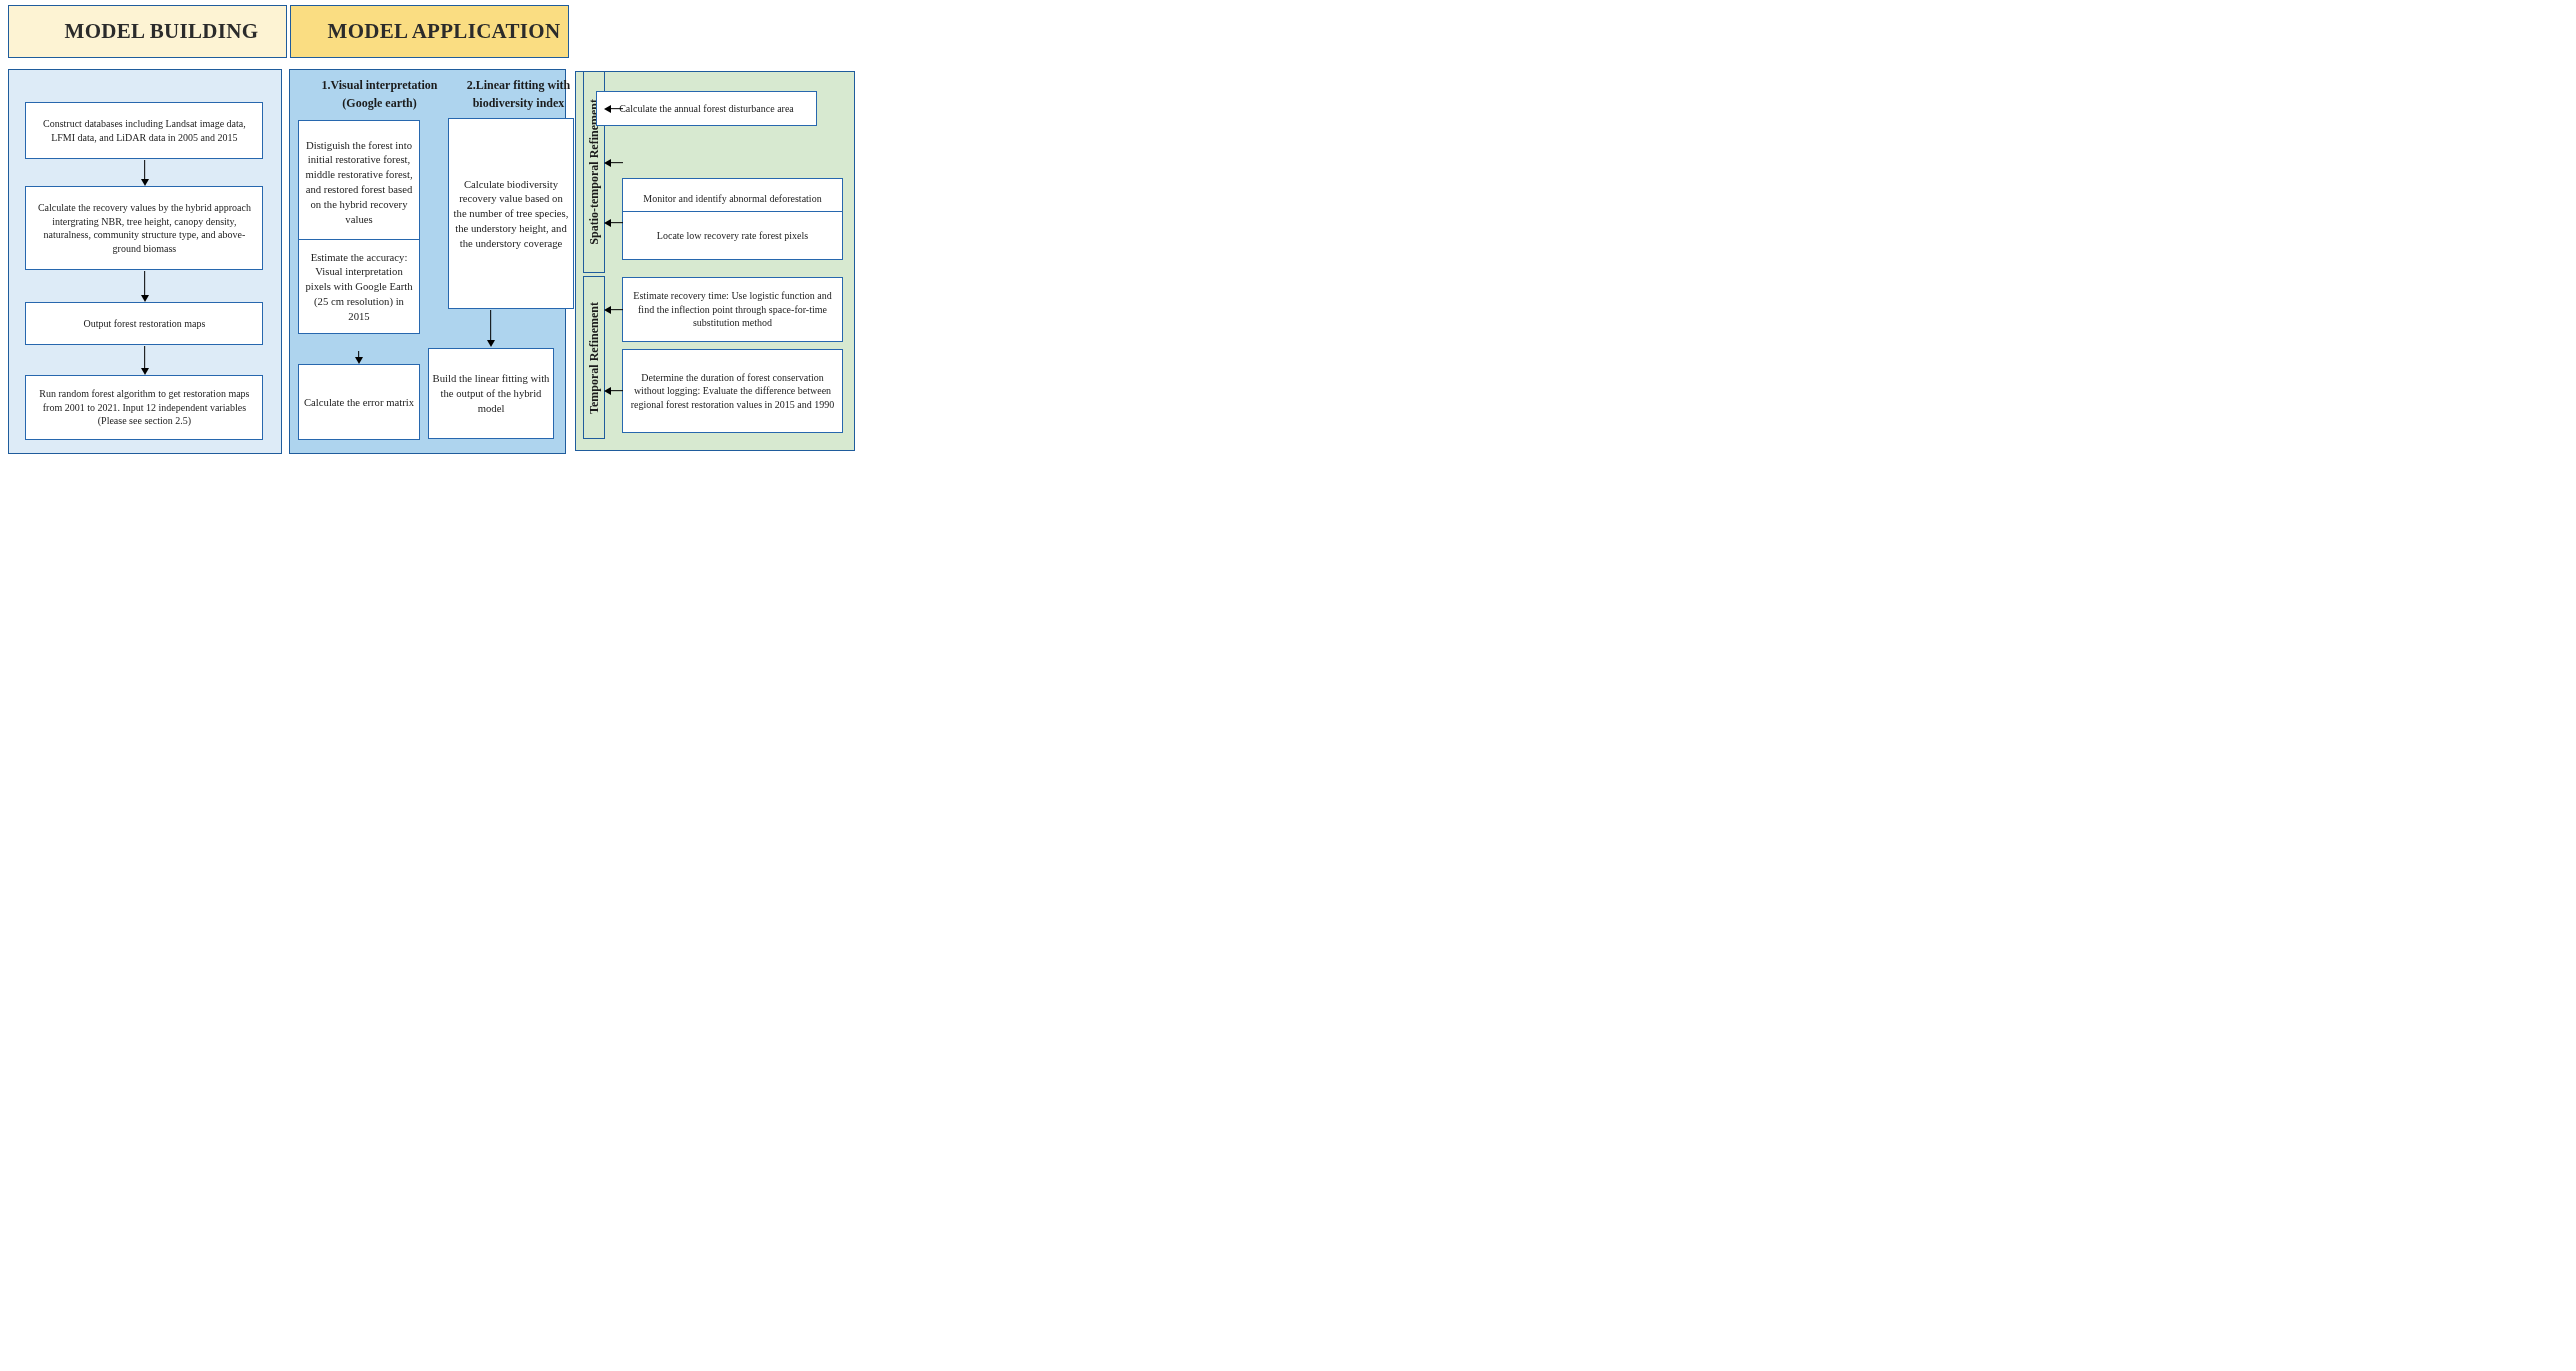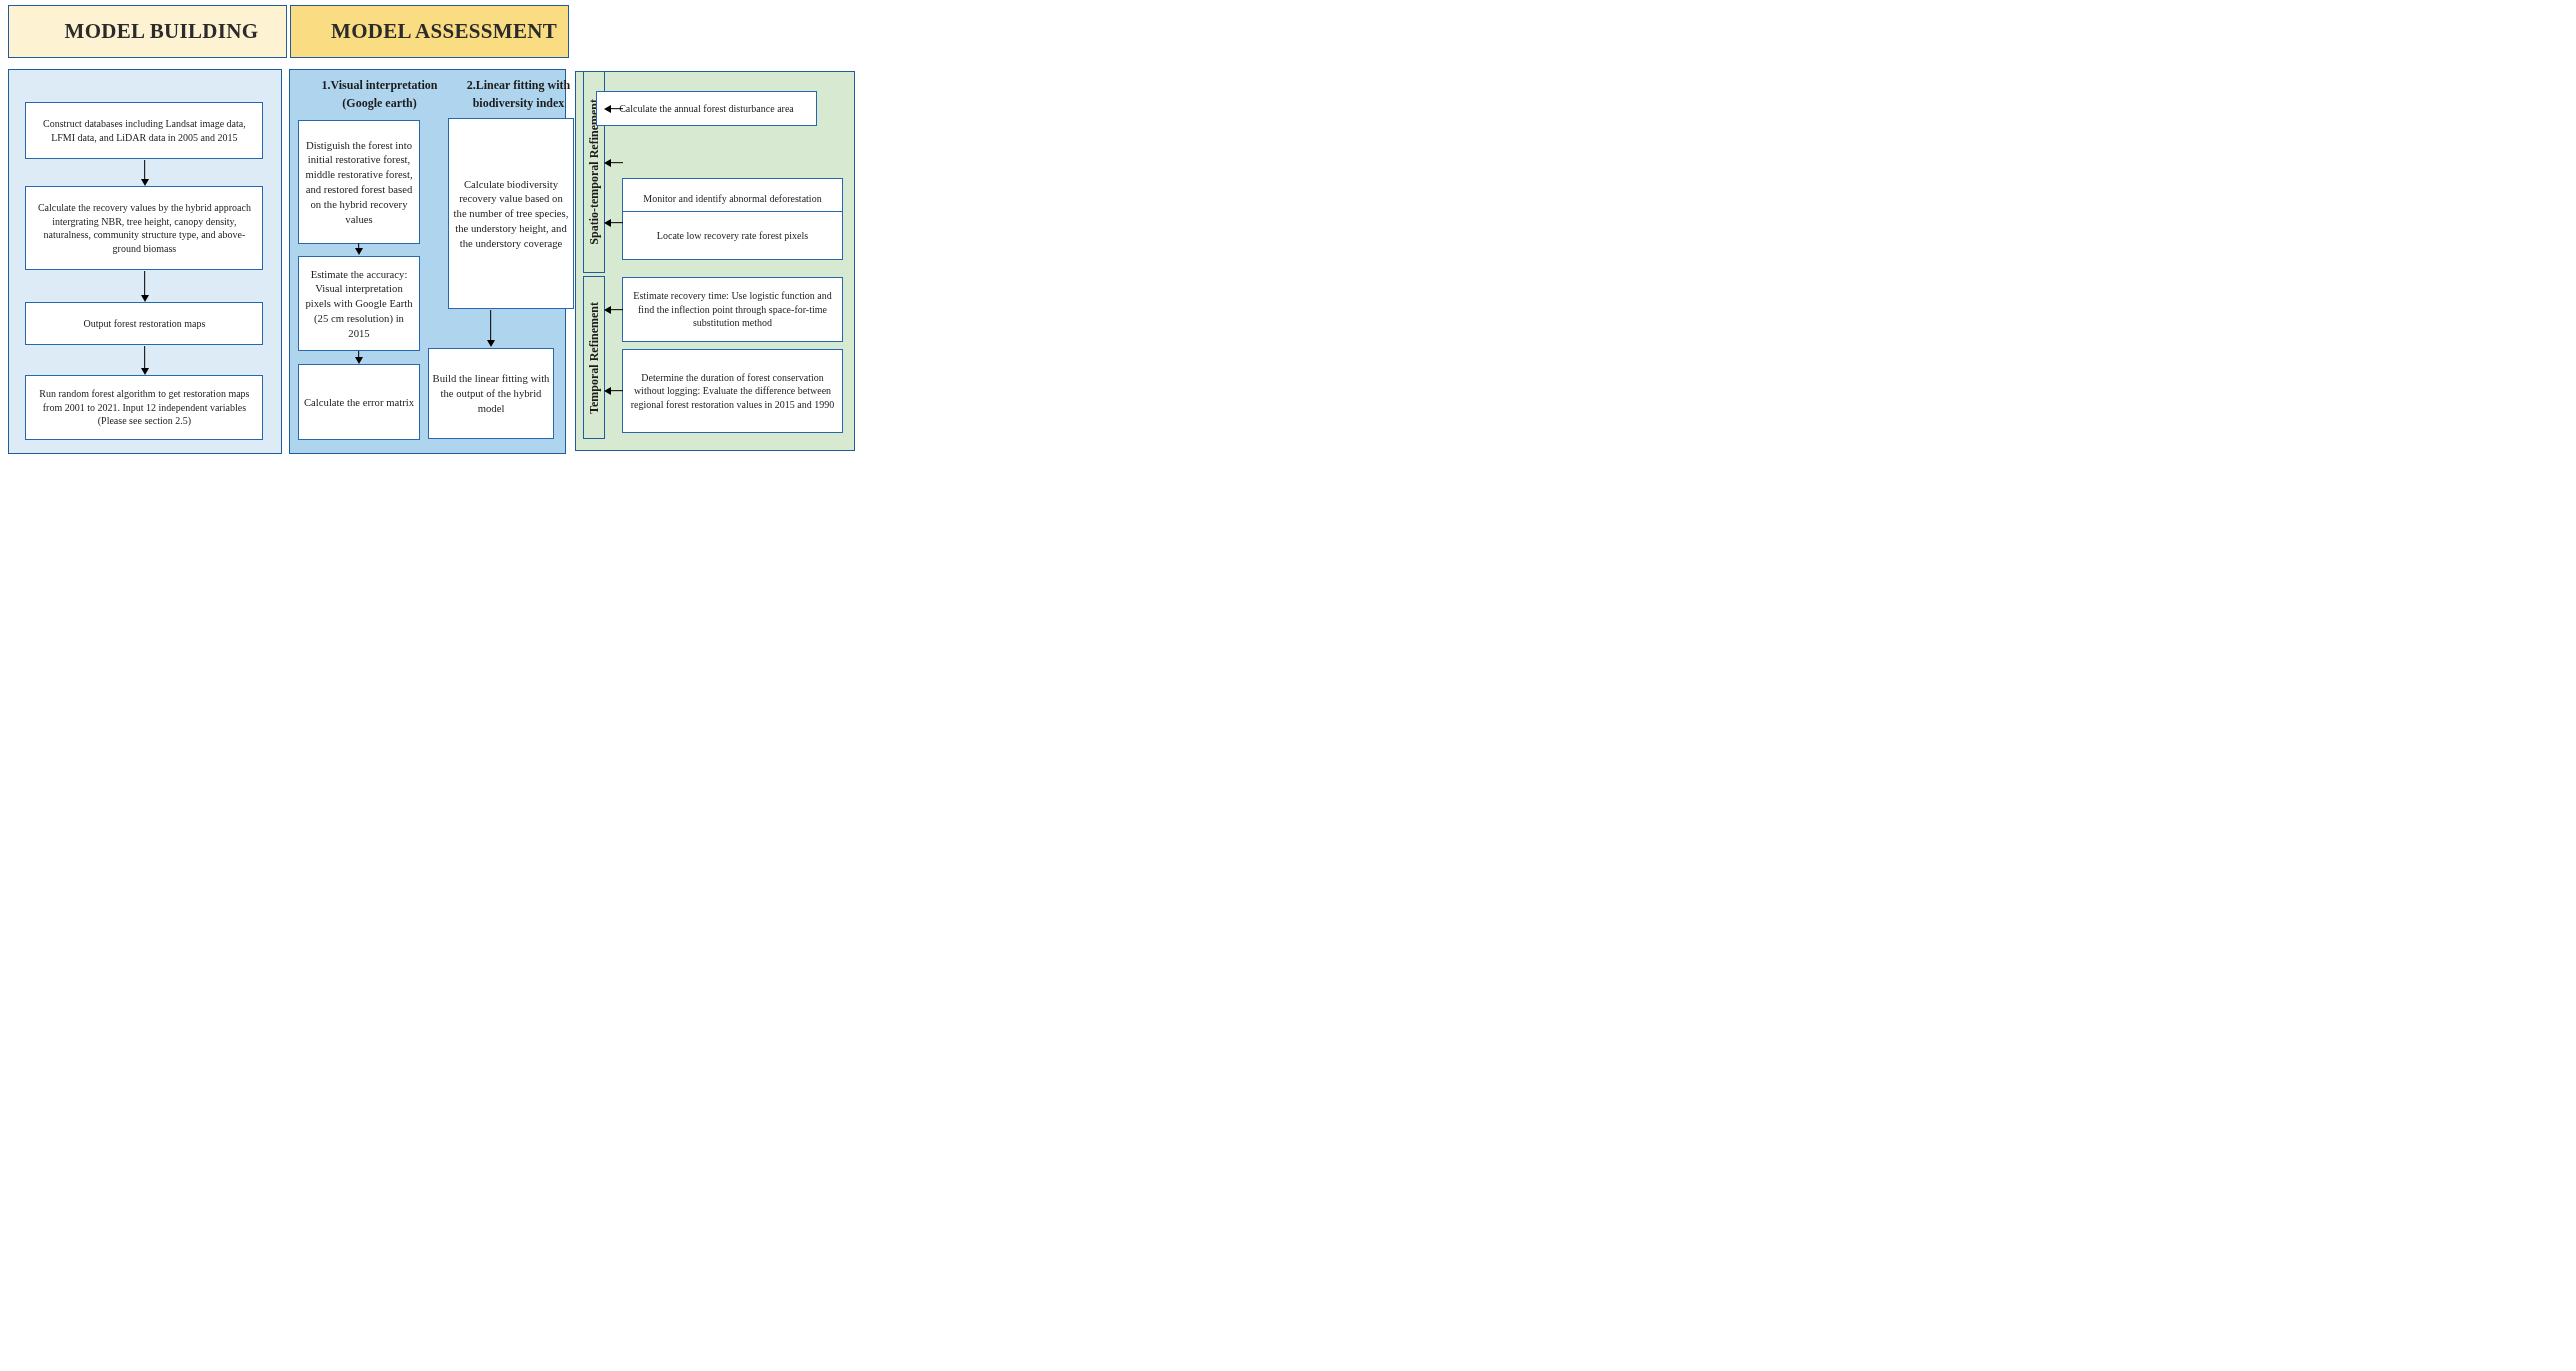--- a/index.html
+++ b/index.html
@@ -59,21 +59,21 @@
 </style>
 </head>
 <body>
 
 <div class="canvas">
 
   <div class="hdr" style="left:7.5px;top:5.2px;width:279px;height:53px;background:var(--header1_bg);">
     <span>MODEL BUILDING</span>
   </div>
   <div class="hdr" style="left:290px;top:5.2px;width:279px;height:53px;background:var(--header2_bg);">
-    <span>MODEL ASSESSMENT</span>
+    <span>MODEL APPLICATION</span>
   </div>
 
   <div class="panel" style="left:7.5px;top:69px;width:274px;height:385px;background:var(--panel1_bg);"></div>
 
   <div class="box" style="left:25.4px;top:102px;width:238px;height:57px;">Construct databases including Landsat image data, LFMI data, and LiDAR data in 2005 and 2015</div>
   <div class="arrow-down" style="left:139px;top:160px;height:26px;"></div>
   <div class="box" style="left:25.4px;top:186px;width:238px;height:84px;">Calculate the recovery values by the hybrid approach intergrating NBR, tree height, canopy density, naturalness, community structure type, and above-ground biomass</div>
   <div class="arrow-down" style="left:139px;top:271px;height:31px;"></div>
   <div class="box" style="left:25.4px;top:302px;width:238px;height:43px;">Output forest restoration maps</div>
   <div class="arrow-down" style="left:139px;top:346px;height:29px;"></div>
@@ -85,21 +85,21 @@
     <span style="display:block">1.Visual interpretation</span>
     <span style="display:block">(Google earth)</span>
   </div>
   <div class="subtitle" style="left:429px;top:76px;width:139px;">
     <span style="display:block">2.Linear fitting with</span>
     <span style="display:block">biodiversity index</span>
   </div>
 
   <div class="box mid" style="left:298px;top:120px;width:122px;height:124px;">Distiguish the forest into initial restorative forest, middle restorative forest, and restored forest based on the hybrid recovery values</div>
   <div class="arrow-down" style="left:353px;top:243px;height:12px;"></div>
-  <div class="box mid" style="left:298px;top:256px;width:122px;height:95px;">Estimate the accuracy: Visual interpretation pixels with Google Earth (25 cm resolution) in 2015</div>
+  <div class="box mid" style="left:298px;top:239px;width:122px;height:95px;">Estimate the accuracy: Visual interpretation pixels with Google Earth (25 cm resolution) in 2015</div>
   <div class="arrow-down" style="left:353px;top:351px;height:13.3px;"></div>
   <div class="box mid" style="left:298px;top:364px;width:122px;height:76px;">Calculate the error matrix</div>
 
   <div class="box mid" style="left:448px;top:118px;width:126px;height:191px;">Calculate biodiversity recovery value based on the number of tree species, the understory height, and the understory coverage</div>
   <div class="arrow-down" style="left:485px;top:310px;height:37px;"></div>
   <div class="box mid" style="left:428px;top:348px;width:126px;height:91px;">Build the linear fitting with the output of the hybrid model</div>
 
   <div class="panel" style="left:575px;top:71px;width:280px;height:380px;background:var(--panel3_bg);"></div>
 
   <div class="vlabel" style="left:583px;top:71px;width:22px;height:202px;">

